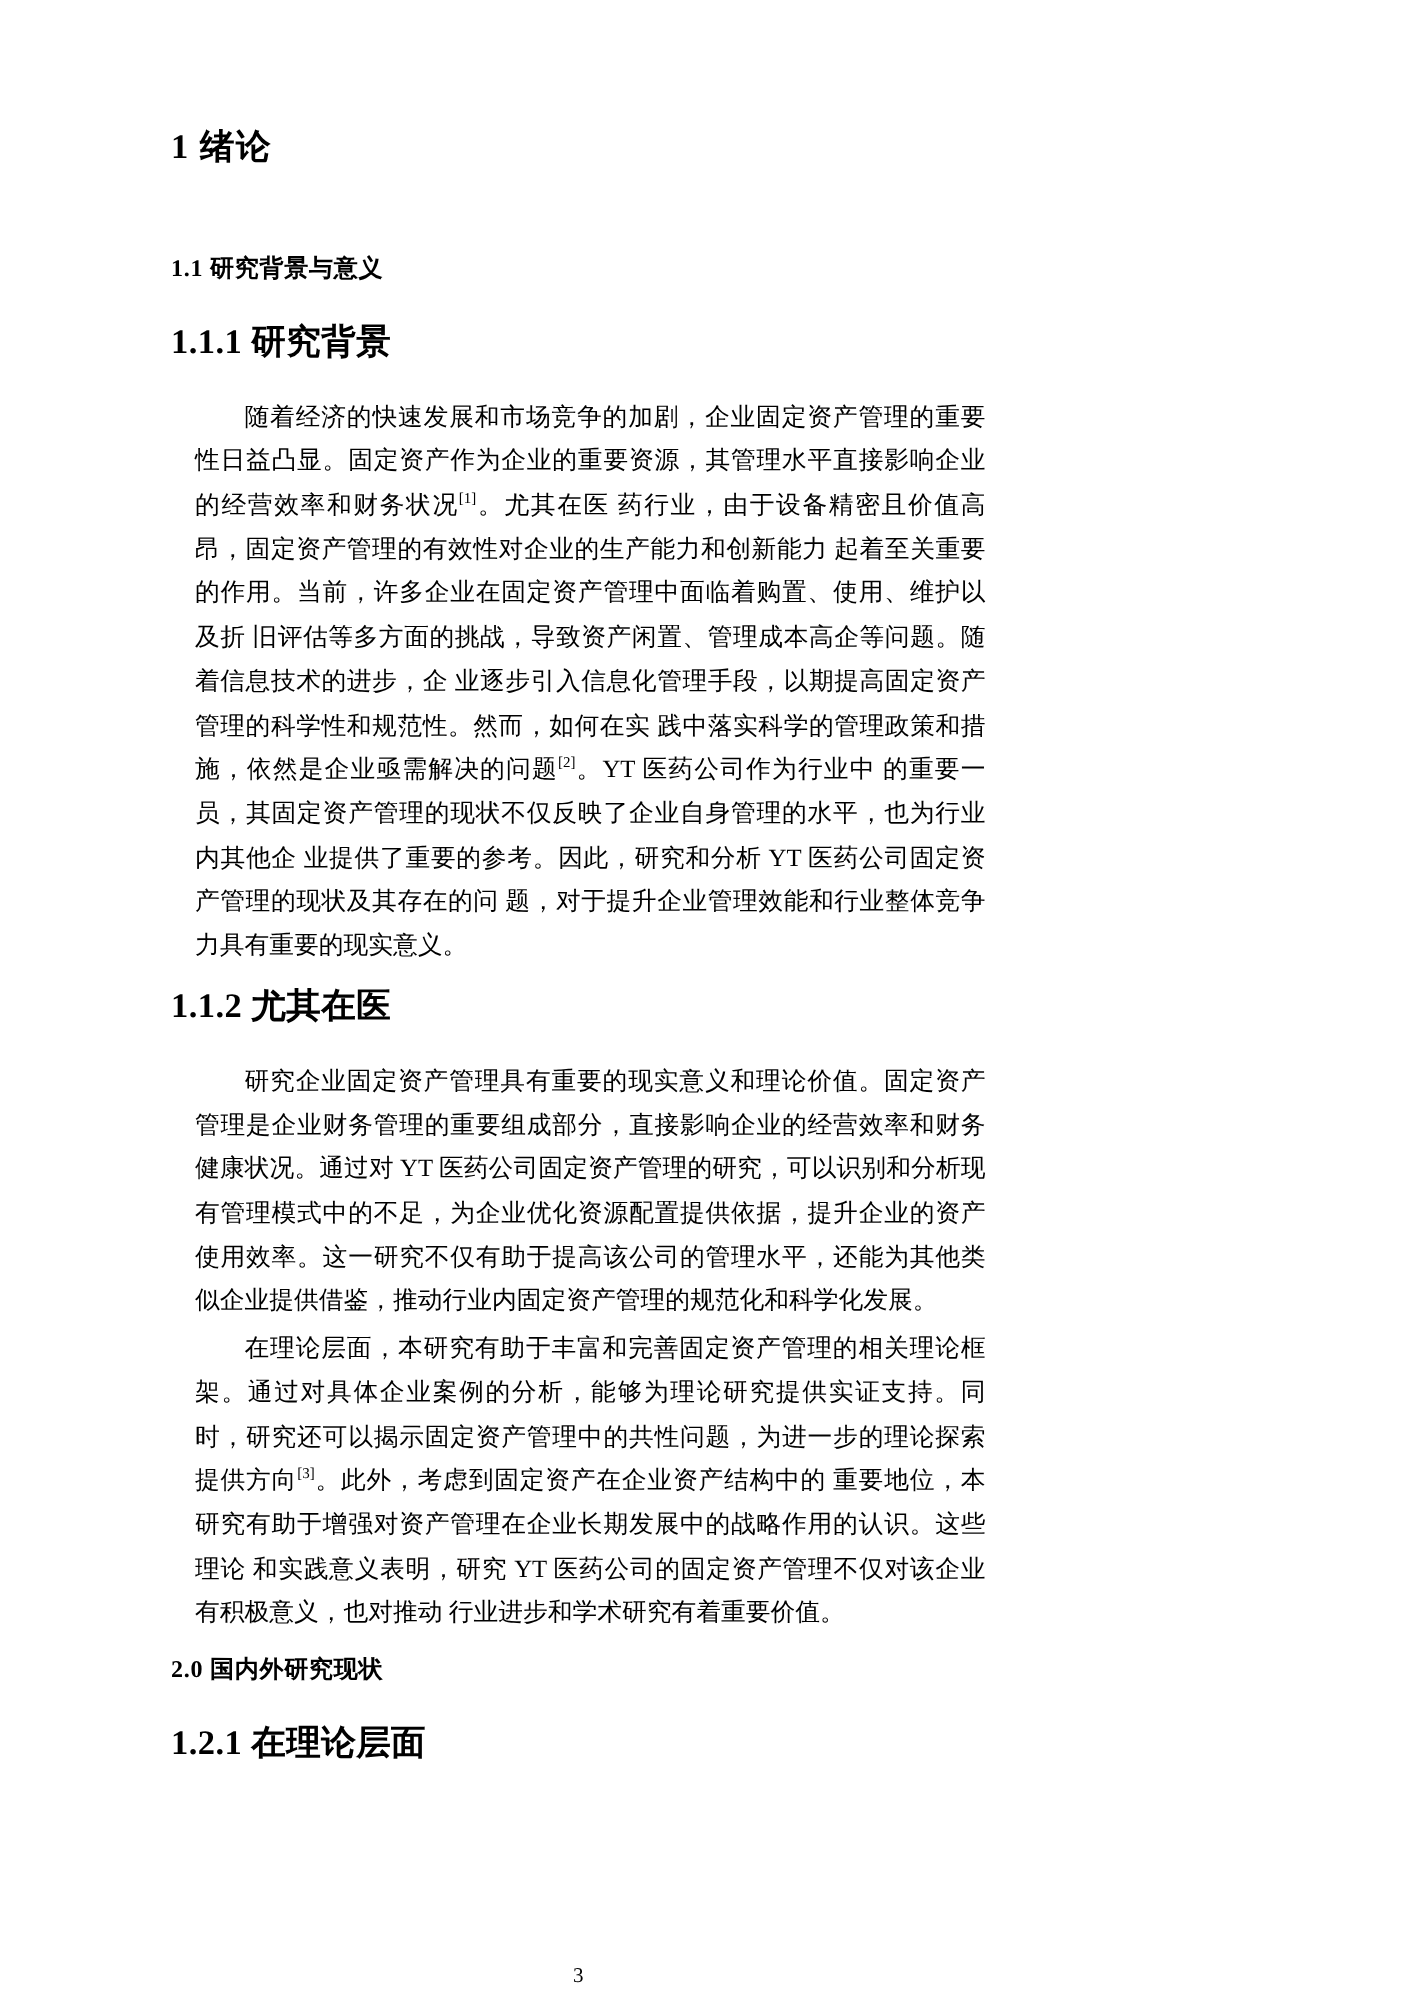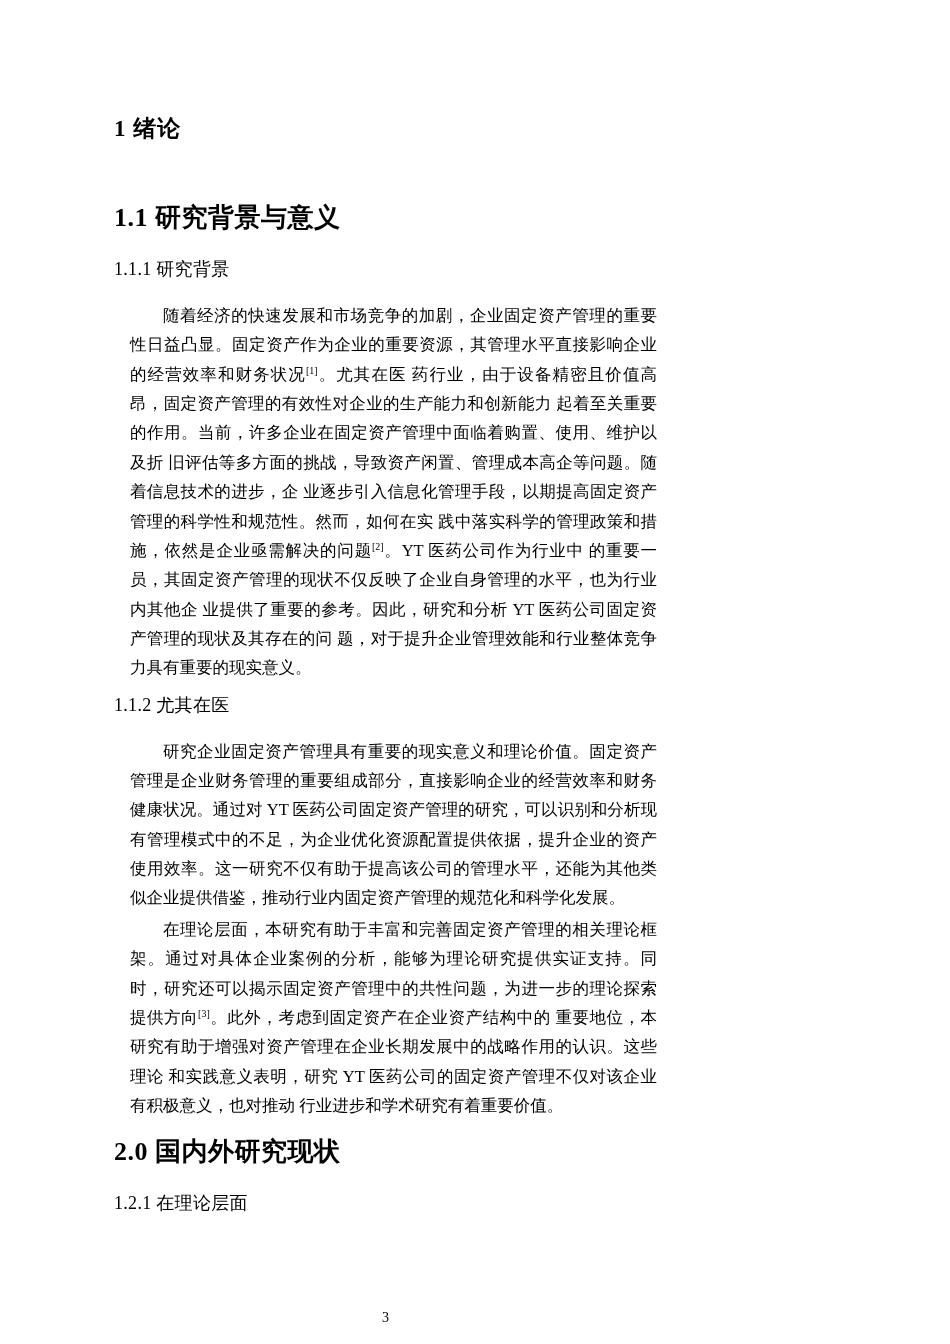--- a/index.html
+++ b/index.html
@@ -11,40 +11,40 @@
     width: 950px;
     height: 1344px;
     font-family: "Liberation Serif", "DejaVu Serif", serif;
     color: #000000;
   }
   .page {
     position: relative;
     width: 771px;
     height: 1344px;
     box-sizing: border-box;
-    padding: 113px 114px 0 114px;
+    padding: 82px 114px 0 114px;
     background: #ffffff;
     overflow: hidden;
   }
   .chapter-title {
     font-size: 23px;
     font-weight: bold;
     letter-spacing: 1px;
     margin: 0 0 56px 0;
     font-family: "Liberation Serif", "DejaVu Serif", serif;
   }
   .section-title {
-    font-size: 26px;
+    font-size: 16px;
     font-weight: bold;
     letter-spacing: 0.5px;
     margin: 0 0 22px 0;
   }
   .subsection-title {
-    font-size: 18px;
-    font-weight: normal;
+    font-size: 23px;
+    font-weight: bold;
     letter-spacing: 0.3px;
     margin: 0 0 20px 0;
   }
   .subsection-title.spaced {
     margin-top: 10px;
   }
   .section-title.spaced {
     margin-top: 14px;
   }
   p.body-text {

